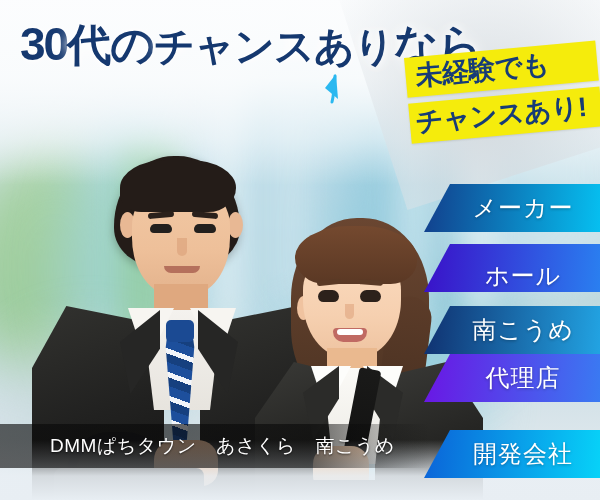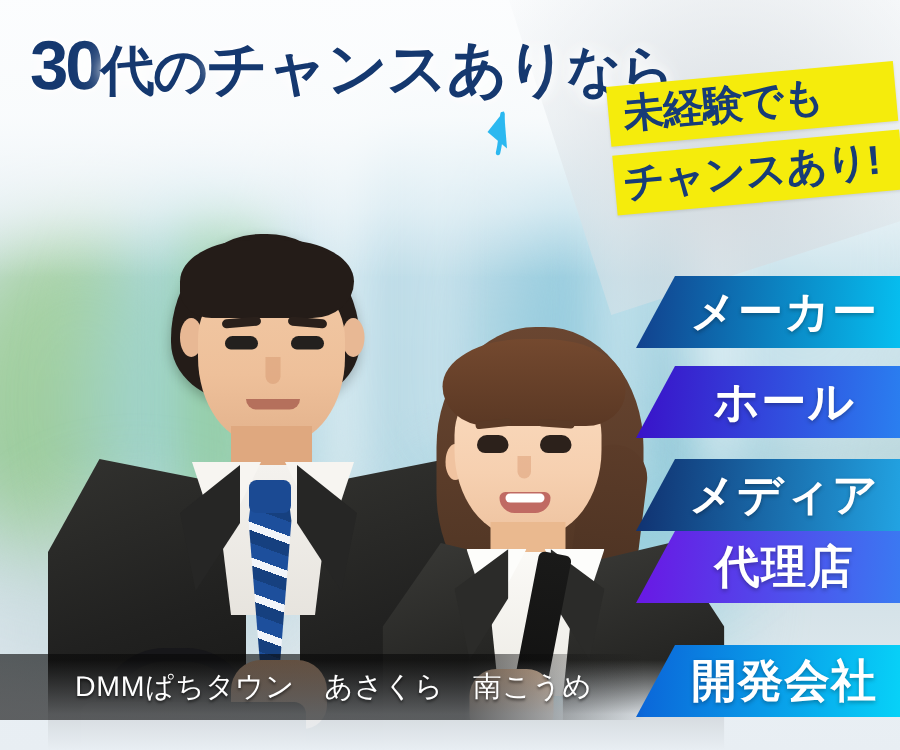--- a/index.html
+++ b/index.html
@@ -187,21 +187,21 @@
   }
 
   
   .headline1{
     position:absolute;left:20px;top:16px;
     font-size:40px;font-weight:700;letter-spacing:-1px;
     color:#15386f;white-space:nowrap;
     text-shadow:0 0 7px rgba(255,255,255,.95),0 0 14px rgba(255,255,255,.9),0 0 22px rgba(255,255,255,.8);
   }
   .headline1 .num{font-size:46px;letter-spacing:-2px;}
-  .headline1 .sm{font-size:36px;}
+  .headline1 .sm{font-size:44px;}
 
   .headline2{
     position:absolute;left:18px;top:66px;
     font-size:66px;font-weight:700;font-style:italic;letter-spacing:-1px;
     color:#1b4486;white-space:nowrap;line-height:1;
     text-shadow:0 0 8px rgba(255,255,255,.95),0 0 16px rgba(255,255,255,.9),0 0 26px rgba(255,255,255,.85);
   }
   .headline2 .up-u{
     color:#1fa6e8;position:relative;display:inline-block;
   }
@@ -224,33 +224,33 @@
 
   
   .ribbons{position:absolute;left:0;top:0;width:600px;height:500px;}
   .ribbon{
     position:absolute;right:0;height:48px;
     display:flex;align-items:center;justify-content:center;
     clip-path:polygon(26px 0,100% 0,100% 100%,0 100%);
     box-shadow:0 2px 5px rgba(0,0,0,.18);
   }
   .ribbon span{
-    color:#ffffff;font-size:30px;font-weight:700;letter-spacing:1px;
+    color:#ffffff;font-size:24px;font-weight:400;letter-spacing:1px;
     text-shadow:0 1px 3px rgba(0,0,0,.30);
     padding-left:22px;
   }
   .ribbon.r1{top:184px;width:176px;background:linear-gradient(95deg,#123f8c 0%,#1557b4 30%,#1691d8 68%,#06bff0 100%);}
   .ribbon.r2{top:244px;width:176px;background:linear-gradient(95deg,#3a10c8 0%,#3a2ad6 32%,#2f55e2 70%,#2a7ff0 100%);}
   .ribbon.r3{top:306px;width:176px;background:linear-gradient(95deg,#10306f 0%,#13519f 32%,#1477c8 68%,#22a3e2 100%);}
   .ribbon.r4{top:354px;width:176px;background:linear-gradient(95deg,#6a16e4 0%,#5a22e8 30%,#4050ee 66%,#3a7af2 100%);}
   .ribbon.r5{top:430px;width:176px;background:linear-gradient(95deg,#0b63d8 0%,#0f7ee6 34%,#13a4f0 70%,#07d2f8 100%);}
 
   
   .caption{
-    position:absolute;left:0;bottom:20px;width:430px;height:44px;
+    position:absolute;left:0;bottom:32px;width:430px;height:44px;
     background:linear-gradient(90deg,rgba(8,8,8,.62) 0%,rgba(8,8,8,.60) 72%,rgba(8,8,8,0) 100%);
     display:flex;align-items:center;
   }
   .caption span{
     color:#ffffff;font-size:19px;font-weight:400;letter-spacing:.5px;
     padding-left:50px;white-space:pre;
     text-shadow:0 1px 2px rgba(0,0,0,.6);
   }
 </style>
 </head>
@@ -342,25 +342,25 @@
 
   <div class="badge">
     <div class="badge-line l1" style="background: rgb(245, 236, 12); color: rgb(23, 60, 119);">未経験でも</div>
     <div class="badge-line l2" style="background: rgb(245, 236, 12); color: rgb(23, 60, 119);">チャンスあり!</div>
   </div>
 
   <div class="ribbons">
     <div class="ribbon r1" style="background: linear-gradient(95deg, rgb(18, 63, 140) 0%, rgb(6, 191, 240) 100%);">
       <span>メーカー</span>
     </div>
-    <div class="ribbon r2" style="background: linear-gradient(95deg, rgb(58, 16, 200) 0%, rgb(42, 127, 240) 100%);">
+    <div class="ribbon r2" style="background: linear-gradient(95deg, rgb(58, 16, 200) 0%, rgb(42, 127, 240) 100%); align-items: flex-end;">
       <span>ホール</span>
     </div>
     <div class="ribbon r3" style="background: linear-gradient(95deg, rgb(16, 48, 111) 0%, rgb(34, 163, 226) 100%);">
-      <span>メディア</span>
+      <span>南こうめ</span>
     </div>
     <div class="ribbon r4" style="background: linear-gradient(95deg, rgb(106, 22, 228) 0%, rgb(58, 122, 242) 100%);">
       <span>代理店</span>
     </div>
     <div class="ribbon r5" style="background: linear-gradient(95deg, rgb(11, 99, 216) 0%, rgb(7, 210, 248) 100%);">
       <span>開発会社</span>
     </div>
   </div>
 
   <div class="caption">

